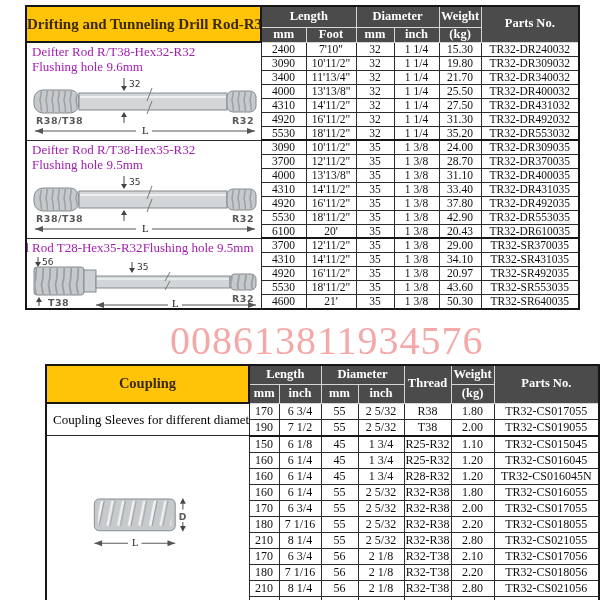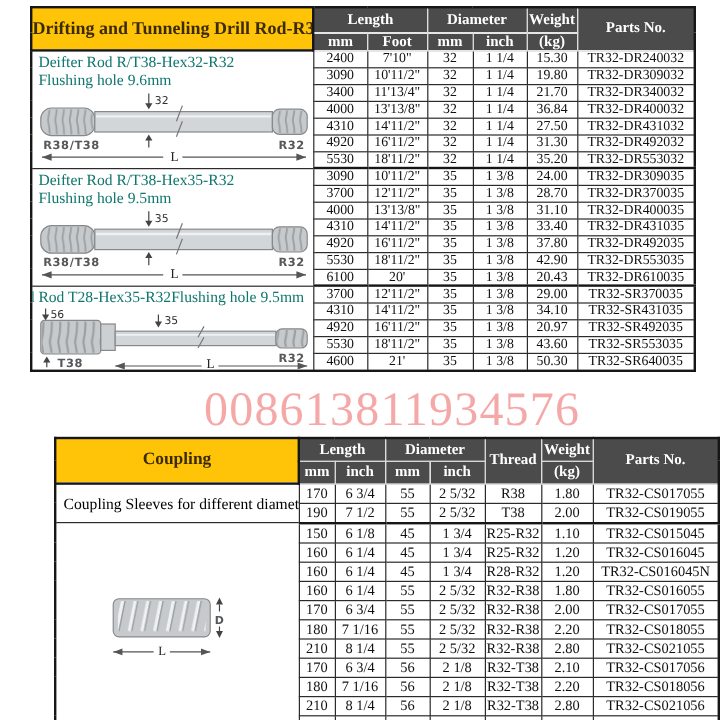--- a/index.html
+++ b/index.html
@@ -23,21 +23,21 @@
   #coupling-table thead tr{height:19px;}
 
   .spec tbody td{border:1px solid #2b2b2b;font-size:11.5px;color:#101010;}
   #rod-table tbody tr{height:14px;}
   #coupling-table tbody tr{height:15.8px;}
   #coupling-table tbody td{font-size:12px;}
   tr.section-end td{border-bottom:2px solid #161616;}
 
   td.desc-cell{text-align:left;vertical-align:top;padding:1px 4px 0 5px;}
   #coupling-table td.desc-cell{vertical-align:middle;}
-  .rod-title,.rod-sub{font-size:13px;line-height:15px;color:#0f766e;}
+  .rod-title,.rod-sub{font-size:13px;line-height:15px;color:#a21caf;}
   .inline-head{display:flex;justify-content:flex-end;padding-right:3px;}
   .rod-desc svg{display:block;}
   .sleeve-text{font-size:13px;color:#000;padding-left:1px;}
   .diagram-center{display:flex;justify-content:center;align-items:center;height:100%;}
 
   
   .svg-dim{font-family:"DejaVu Sans",sans-serif;font-size:9px;fill:#333;}
   .svg-end{font-family:"DejaVu Sans",sans-serif;font-size:9.5px;font-weight:bold;fill:#56585a;letter-spacing:.5px;}
   .svg-L{font-family:"Liberation Serif",serif;font-size:11px;fill:#222;}
 
@@ -135,21 +135,21 @@
           <td>32</td>
           <td>1 1/4</td>
           <td>21.70</td>
           <td>TR32-DR340032</td>
         </tr>
         <tr>
           <td>4000</td>
           <td>13'13/8"</td>
           <td>32</td>
           <td>1 1/4</td>
-          <td>36.84</td>
+          <td>25.50</td>
           <td>TR32-DR400032</td>
         </tr>
         <tr>
           <td>4310</td>
           <td>14'11/2"</td>
           <td>32</td>
           <td>1 1/4</td>
           <td>27.50</td>
           <td>TR32-DR431032</td>
         </tr>

